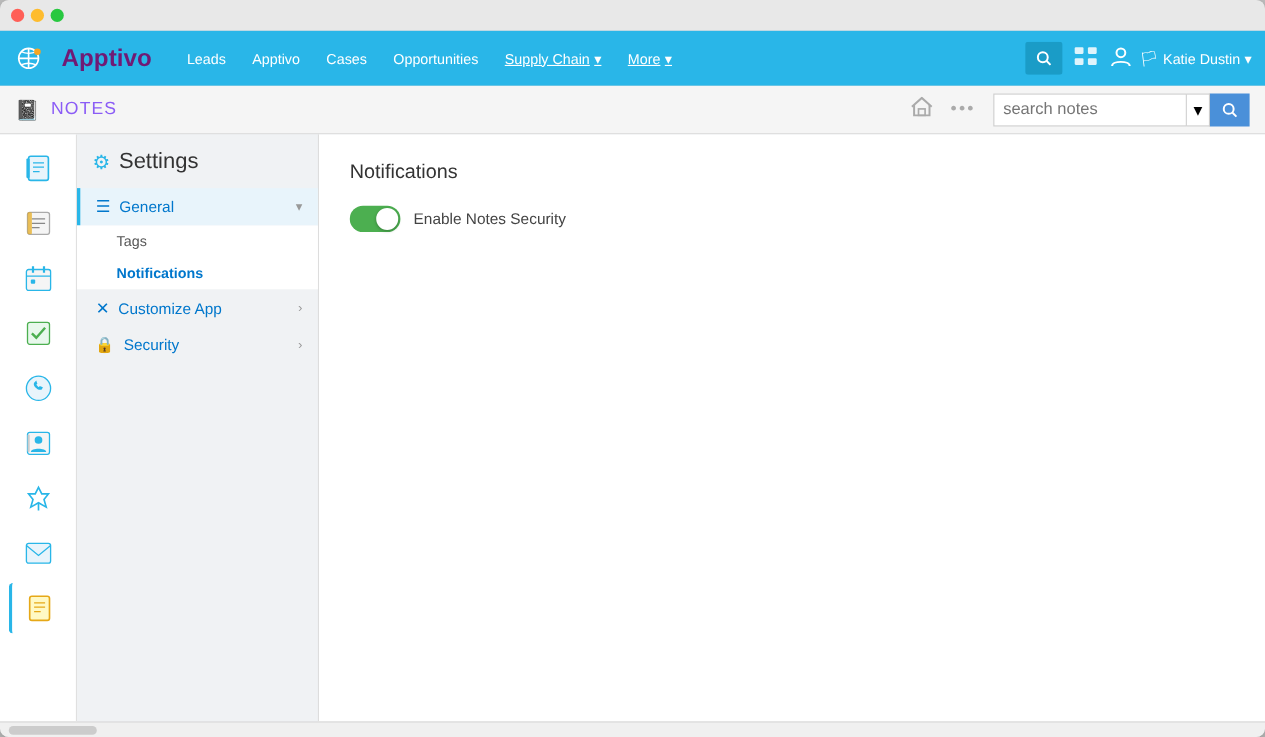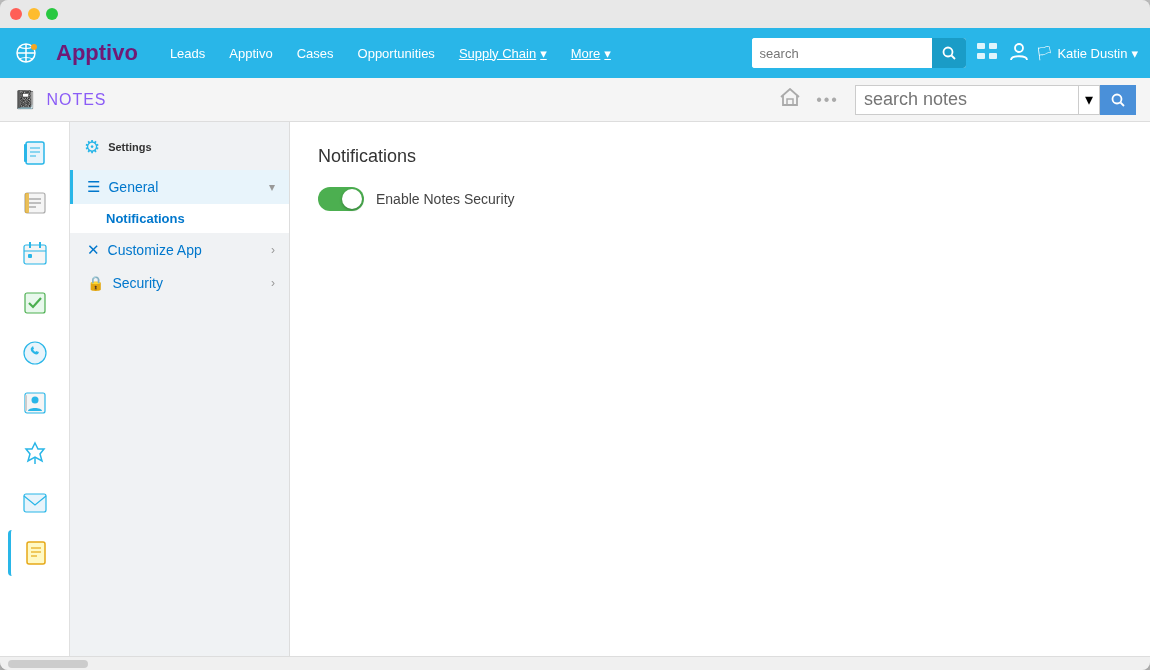--- a/index.html
+++ b/index.html
@@ -46,21 +46,21 @@
     
     .sidebar-icons { width: 70px; background: white; display: flex; flex-direction: column; align-items: center; padding-top: 8px; gap: 4px; border-right: 1px solid #e0e0e0; flex-shrink: 0; }
     .sidebar-icon-item { width: 54px; height: 46px; display: flex; align-items: center; justify-content: center; cursor: pointer; border-radius: 4px; }
     .sidebar-icon-item.active { border-left: 3px solid #29b6e8; }
     .sidebar-icon-item svg, .sidebar-icon-item span { font-size: 22px; }
 
     
     .settings-panel { width: 220px; background: #f0f2f4; padding: 14px 0; flex-shrink: 0; border-right: 1px solid #ddd; }
     .settings-header { display: flex; align-items: center; gap: 8px; padding: 0 14px 12px 14px; }
     .settings-gear { color: #29b6e8; font-size: 18px; }
-    .settings-title { font-size: 11px; color: #333; font-weight: bold; }
+    .settings-title { font-size: 20px; color: #333; font-weight: normal; }
 
     .settings-menu-item { display: flex; align-items: center; justify-content: space-between; padding: 8px 14px; cursor: pointer; border-left: 3px solid transparent; }
     .settings-menu-item.active { border-left: 3px solid #29b6e8; background: #e8f4fb; }
     .settings-menu-item-label { display: flex; align-items: center; gap: 8px; color: #0077cc; font-size: 14px; }
     .settings-menu-item-label.dark { color: #333; }
     .settings-menu-arrow { color: #999; font-size: 12px; }
 
     .submenu { background: white; }
     .submenu-item { padding: 7px 14px 7px 36px; font-size: 13px; color: #555; cursor: pointer; }
     .submenu-item.active { color: #0077cc; font-weight: bold; }
@@ -109,21 +109,20 @@
     <div class="nav-dropdown">
       <span>Supply Chain</span>
       <span>▾</span>
     </div>
     <div class="nav-dropdown">
       <span>More</span>
       <span>▾</span>
     </div>
     <div class="nav-spacer"></div>
     <div class="search-bar">
-      <input type="text" placeholder="search" style="">
       <button class="search-btn">
         <svg width="14" height="14" viewBox="0 0 14 14" fill="none">
           <circle cx="6" cy="6" r="4.5" stroke="white" stroke-width="1.8"></circle>
           <line x1="9.5" y1="9.5" x2="13" y2="13" stroke="white" stroke-width="1.8"></line>
         </svg>
       </button>
     </div>
     <div class="topnav-icons">
       <span class="topnav-icon">
         <svg width="22" height="18" viewBox="0 0 22 18" fill="none">
@@ -153,21 +152,21 @@
     <div class="subheader-spacer"></div>
     <span class="subheader-home">
       <svg width="20" height="18" viewBox="0 0 20 18" fill="none">
         <path d="M1 9 L10 1 L19 9" stroke="#aaa" stroke-width="1.8" fill="none"></path>
         <path d="M3 7.5 L3 17 L17 17 L17 7.5" stroke="#aaa" stroke-width="1.8" fill="none"></path>
         <rect x="7" y="11" width="6" height="6" stroke="#aaa" stroke-width="1.5" fill="none"></rect>
       </svg>
     </span>
     <span class="subheader-dots">•••</span>
     <div class="subheader-search">
-      <input type="text" style="border: 1px solid rgb(204, 204, 204); padding: 4px 8px; font-size: 18px; height: 30px; width: 224px; outline: none;" placeholder="search notes">
+      <input type="text" style="border: 1px solid rgb(204, 204, 204); padding: 4px 8px; font-size: 15px; height: 30px; width: 176px; outline: none;" placeholder="search notes">
       <div class="subheader-search-dropdown">
         <span>▾</span>
       </div>
       <button class="subheader-search-btn">
         <svg width="14" height="14" viewBox="0 0 14 14" fill="none">
           <circle cx="6" cy="6" r="4.5" stroke="white" stroke-width="1.8"></circle>
           <line x1="9.5" y1="9.5" x2="13" y2="13" stroke="white" stroke-width="1.8"></line>
         </svg>
       </button>
     </div>
@@ -253,20 +252,21 @@
 
       <div class="settings-menu-item active">
         <div class="settings-menu-item-label">
           <span style="font-size:15px;color:#0077cc;">☰</span>
           <span>General</span>
         </div>
         <span class="settings-menu-arrow">▾</span>
       </div>
 
       <div class="submenu">
+        <div class="submenu-item">Tags</div>
         <div class="submenu-item active">Notifications</div>
       </div>
 
       <div class="settings-menu-item">
         <div class="settings-menu-item-label dark">
           <span style="font-size:15px;color:#0077cc;">✕</span>
           <span style="color:#0077cc;">Customize App</span>
         </div>
         <span class="settings-menu-arrow">›</span>
       </div>

